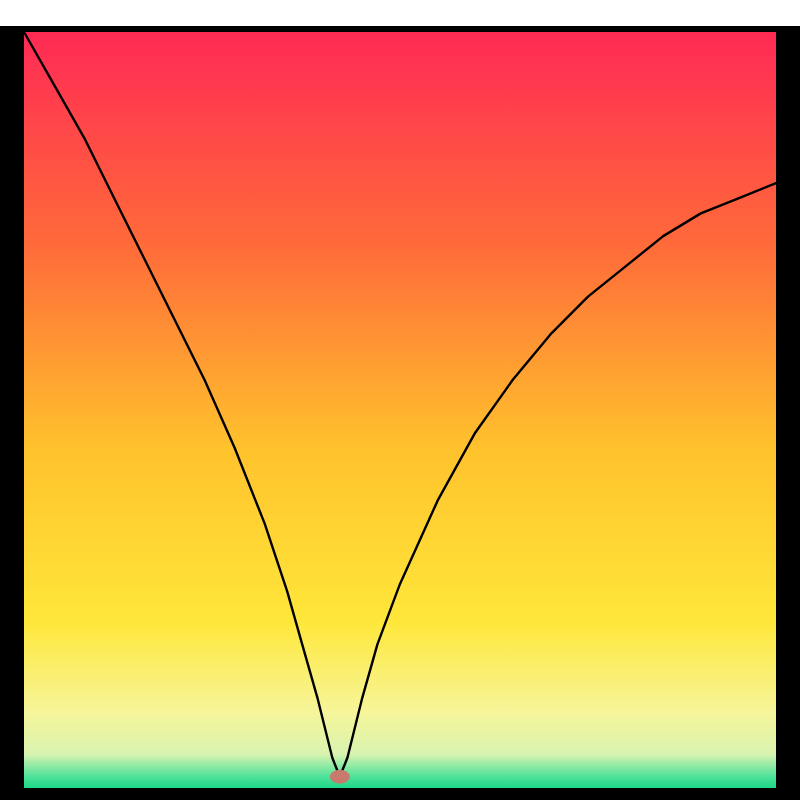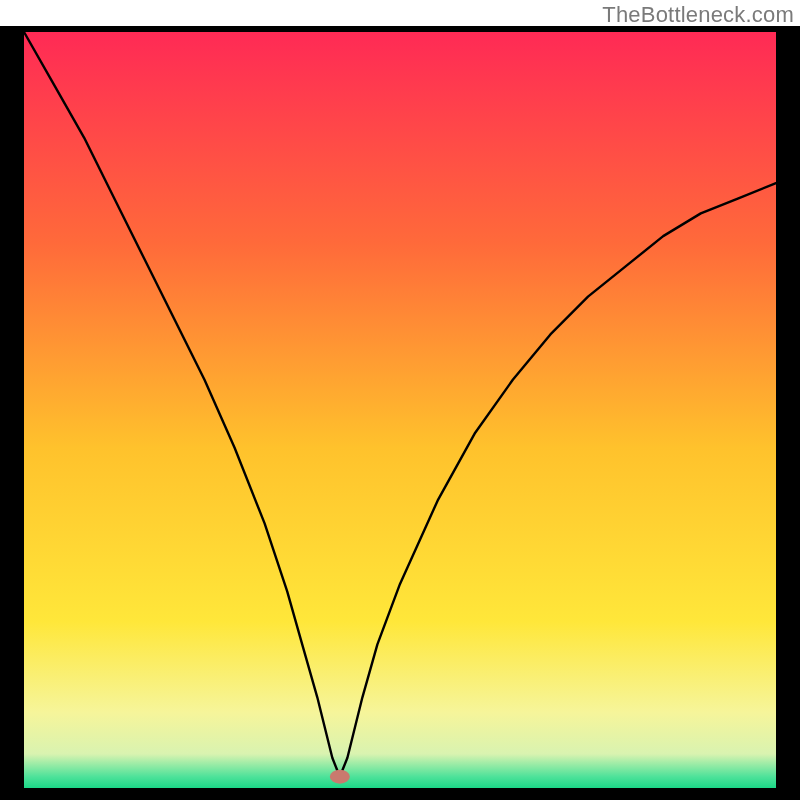--- a/index.html
+++ b/index.html
@@ -24,21 +24,20 @@
     z-index: 5;
   }
   svg {
     display: block;
   }
 </style>
 </head>
 <body>
 
 <div class="chart-wrap">
-  <div class="watermark">TheBottleneck.com</div>
 
   <svg id="chart-svg" width="800" height="800" viewBox="0 0 800 800">
     <defs>
       <linearGradient id="bg-grad" x1="0" y1="0" x2="0" y2="1">
           <stop offset="0%" stop-color="#ff2a55"></stop>
           <stop offset="28.000000000000004%" stop-color="#ff6a3a"></stop>
           <stop offset="55.00000000000001%" stop-color="#ffc22c"></stop>
           <stop offset="78%" stop-color="#ffe73a"></stop>
           <stop offset="90%" stop-color="#f6f59a"></stop>
           <stop offset="95.5%" stop-color="#d9f3b0"></stop>

